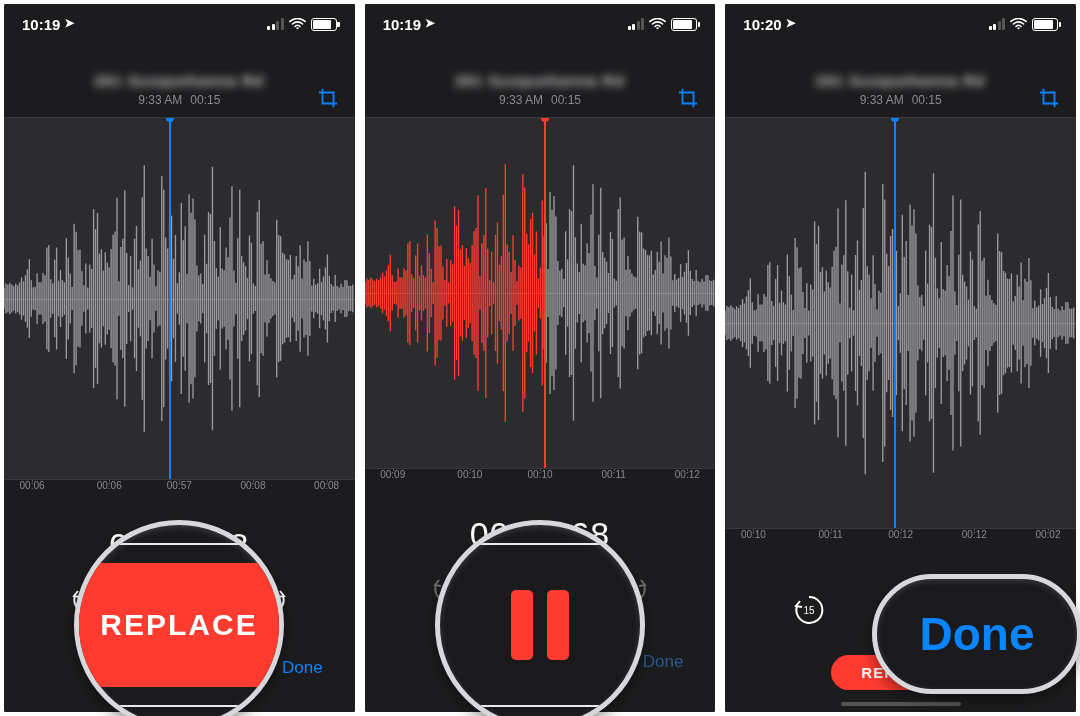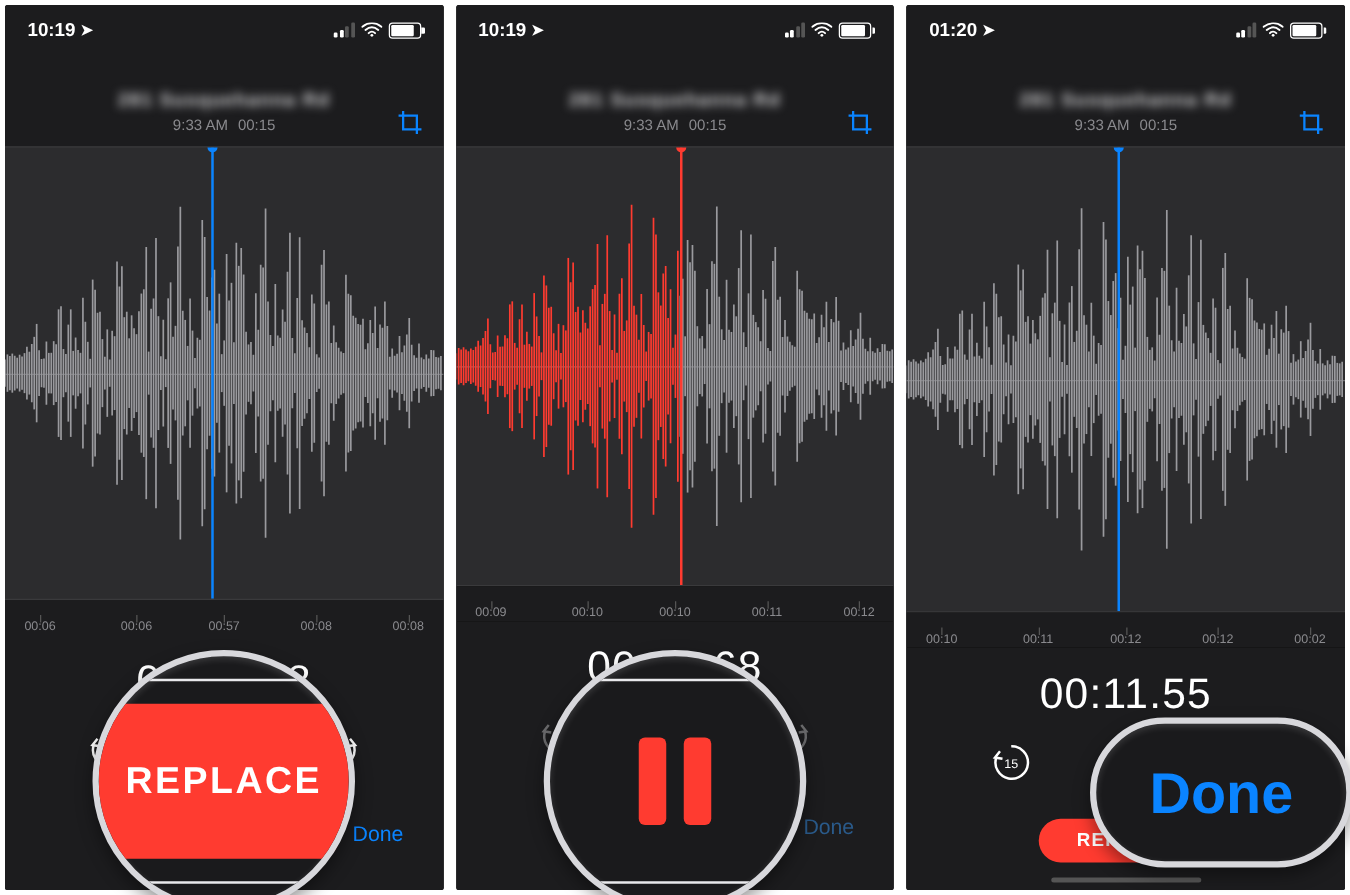--- a/index.html
+++ b/index.html
@@ -33,21 +33,21 @@
     height: 40px;
     background: #1c1c1e;
     display: flex;
     justify-content: space-between;
     align-items: center;
     padding: 0 18px;
     color: #fff;
     font-size: 15px;
     font-weight: 600;
   }
-  .status-left { display: flex; align-items: center; gap: 4px; }
+  .status-left { display: flex; gap: 4px; }
   .status-right { display: flex; align-items: center; gap: 5px; }
   .loc-arrow { font-size: 12px; display:inline-block; transform: rotate(0deg);}
   .signal { display:flex; align-items:flex-end; gap:1.5px; height:12px;}
   .signal span { width:3px; background:#fff; border-radius:1px;}
   .signal span:nth-child(1){height:4px;} .signal span:nth-child(2){height:6px;}
   .signal span:nth-child(3){height:9px;} .signal span:nth-child(4){height:12px;}
   .signal.dim span:nth-child(3),.signal.dim span:nth-child(4){background:#555;}
   .wifi-ico { width:17px; height:12px; }
   .batt { width:26px; height:13px; border:1.5px solid #fff; border-radius:3px; position:relative;}
   .batt::after{content:"";position:absolute;right:-4px;top:3px;width:2.5px;height:5px;background:#fff;border-radius:0 1px 1px 0;}
@@ -98,21 +98,21 @@
   .playhead.blue .dot{ background:#0a84ff;}
   .playhead.red  .dot{ background:#ff3b30;}
 
   
   .ruler {
     height:28px; background:#1c1c1e; position:relative;
     display:flex; align-items:flex-start; padding-top:2px;
     font-size:10px; color:#8a8a8e;
     overflow:hidden;
   }
-  .tick { position:absolute; top:0; width:40px; text-align:center; transform:translateX(-50%);margin-top:16px;}
+  .tick { position:absolute; top:0; width:40px; text-align:center; transform:translateX(-50%);}
   .tick::before{content:"";position:absolute;top:-4px;left:50%;width:1px;height:6px;background:#555;}
 
   
   .controls {
     background:#1c1c1e;
     padding: 18px 14px 22px;
     text-align:center;
     position:relative;
   }
   .big-time { color:#fff; font-size:34px; font-weight:400; letter-spacing:1px; font-variant-numeric:tabular-nums;}
@@ -707,21 +707,21 @@
       <span class="bar"></span>
         <span class="bar"></span>
     </div>
   </div>
 </div>
 
 <div class="phone">
   <div class="screen">
     <div class="status-bar">
       <div class="status-left">
-        <span>01:20</span>
+        <span>10:20</span>
         <span class="loc-arrow">➤</span>
       </div>
       <div class="status-right">
         <span class="signal dim">
             <span></span>
             <span></span>
             <span></span>
             <span></span>
           </span>
         <svg class="wifi-ico" viewBox="0 0 20 14">
@@ -939,21 +939,20 @@
 
     <div class="ruler">
       <span class="tick" style="left:8%">00:10</span>
       <span class="tick" style="left:30%">00:11</span>
       <span class="tick" style="left:50%">00:12</span>
       <span class="tick" style="left:71%">00:12</span>
       <span class="tick" style="left:92%">00:02</span>
     </div>
 
     <div class="controls">
-      <div class="big-time">00:11.55</div>
       <div class="transport">
         <div class="skip">
           <svg viewBox="0 0 34 34">
               <path d="M17 4 A13 13 0 1 1 5 13" stroke="#fff" stroke-width="2" fill="none"></path>
               <path d="M8 8 L4 13 L10 14" stroke="#fff" stroke-width="2" fill="none"></path>
               <text x="17" y="21" font-size="10" fill="#fff" text-anchor="middle">15</text>
             </svg>
         </div>
         <div class="play-btn">
           <svg viewBox="0 0 30 30">

